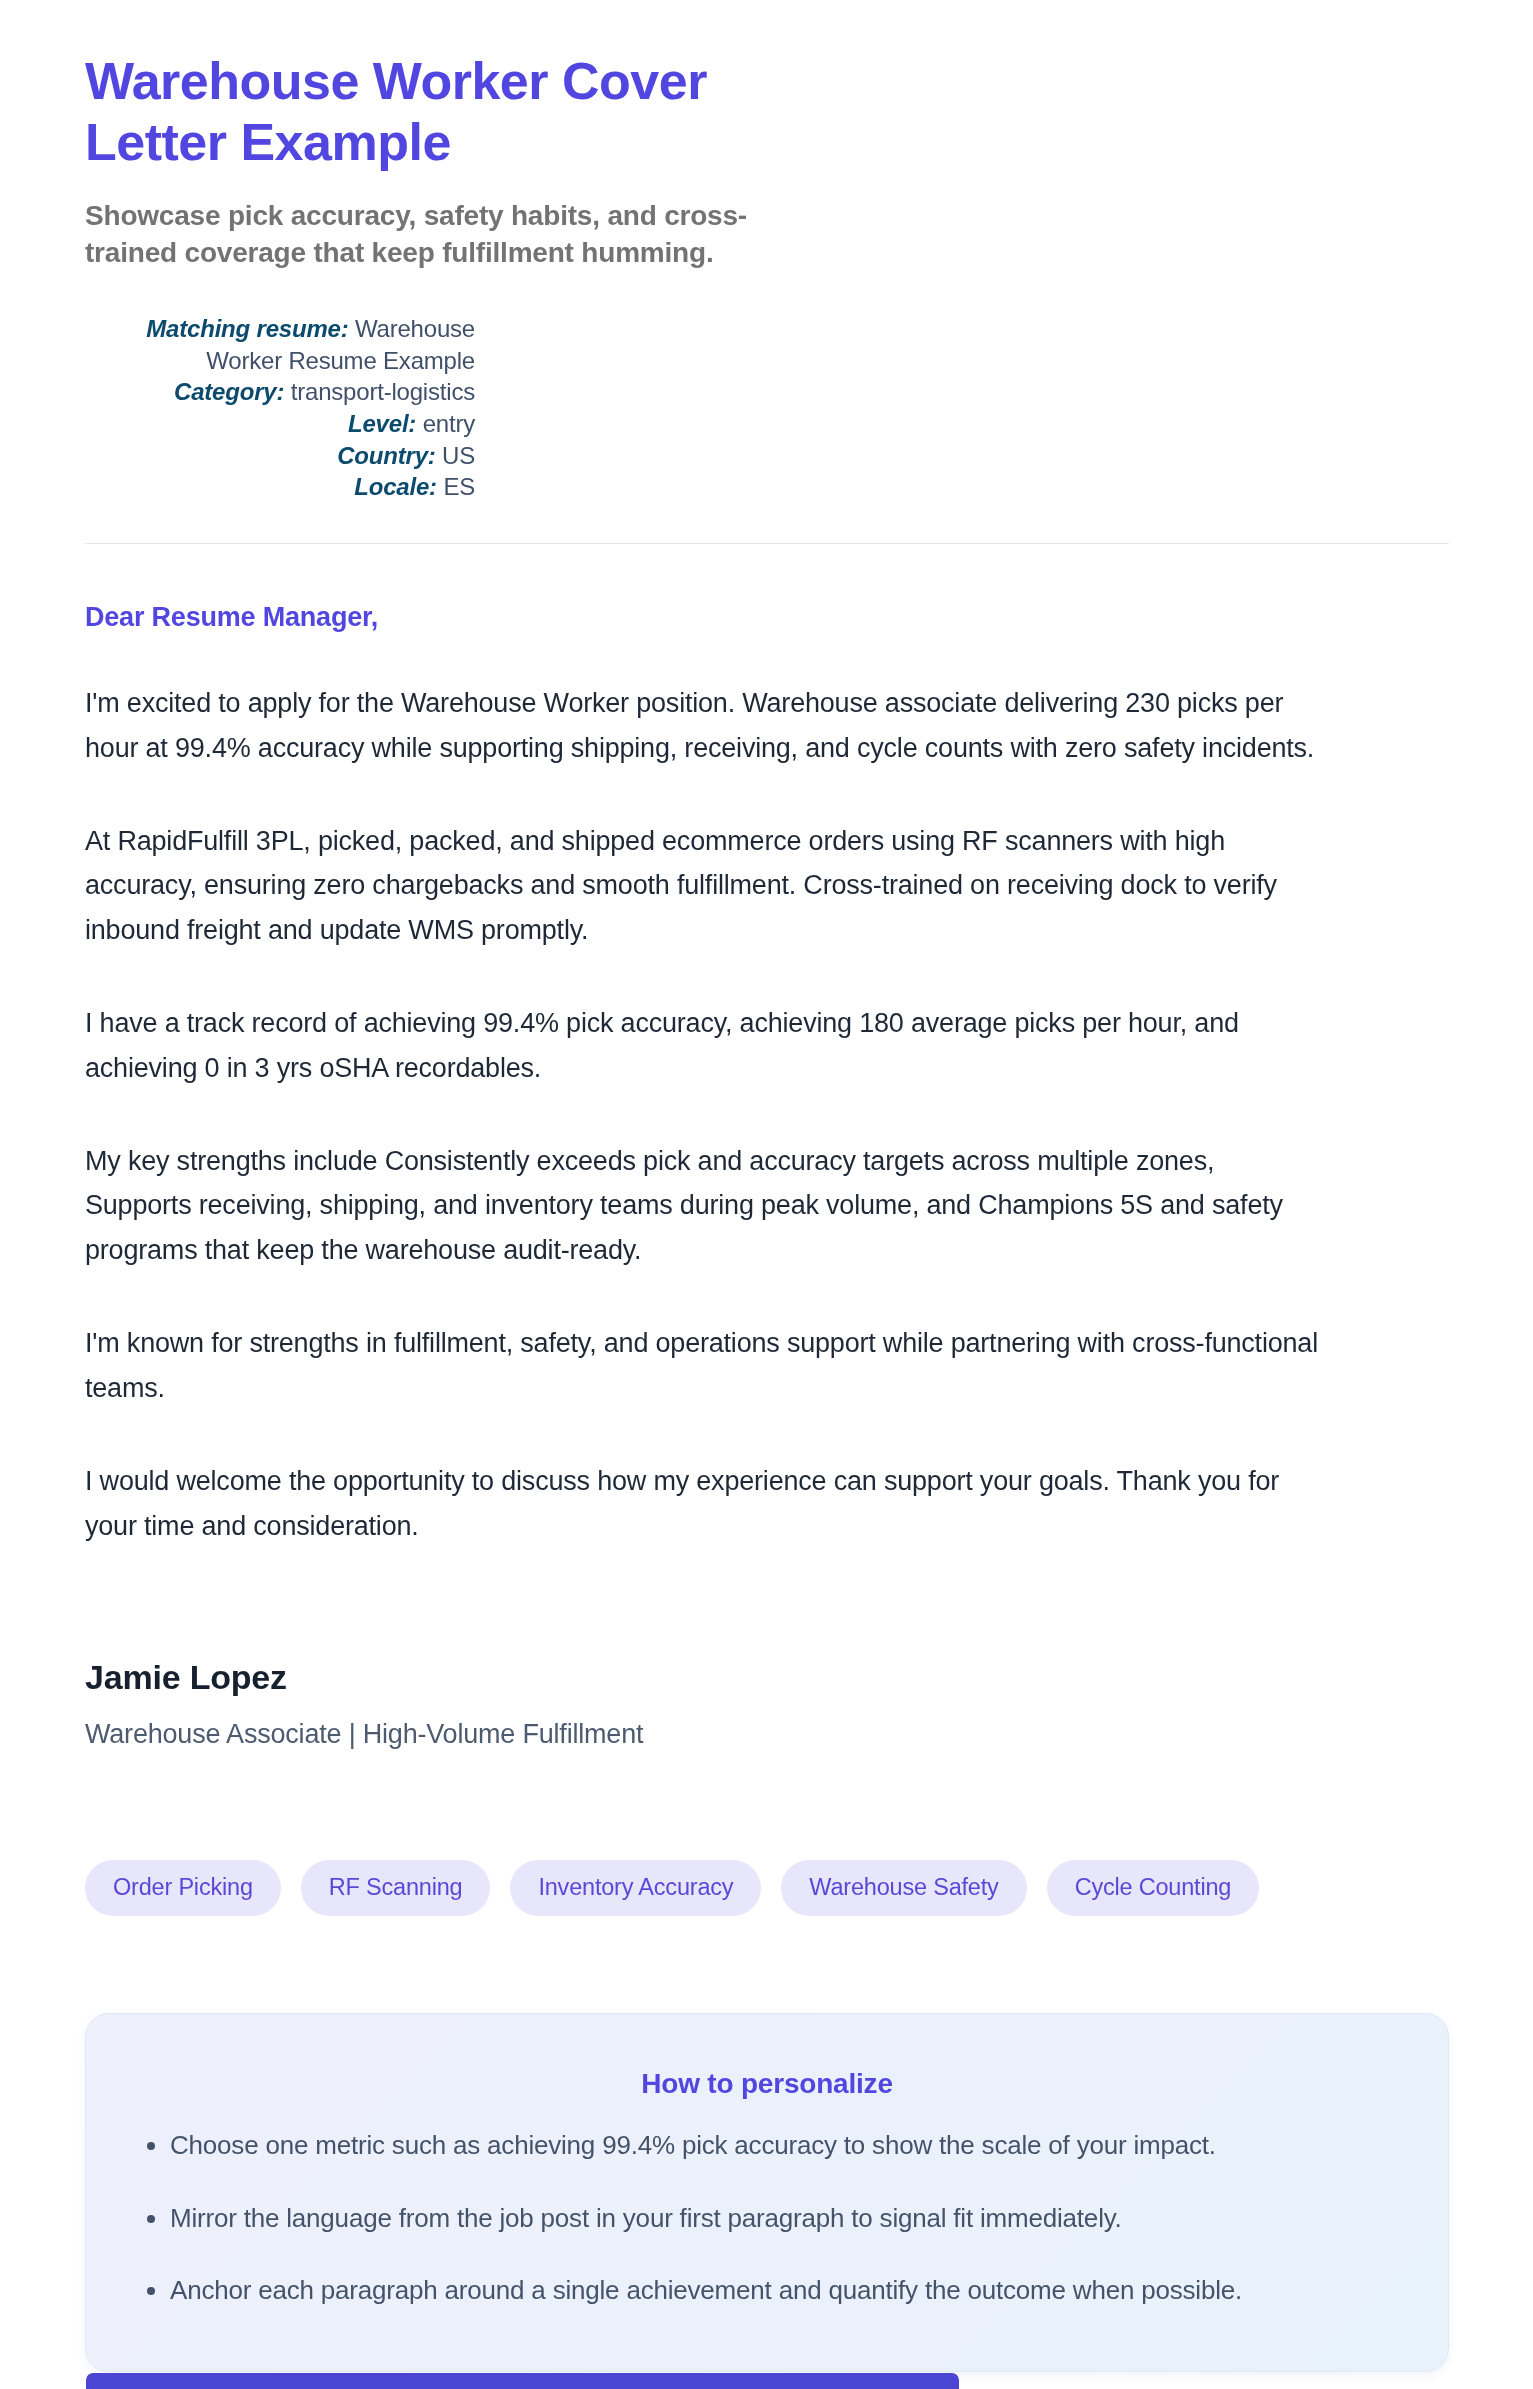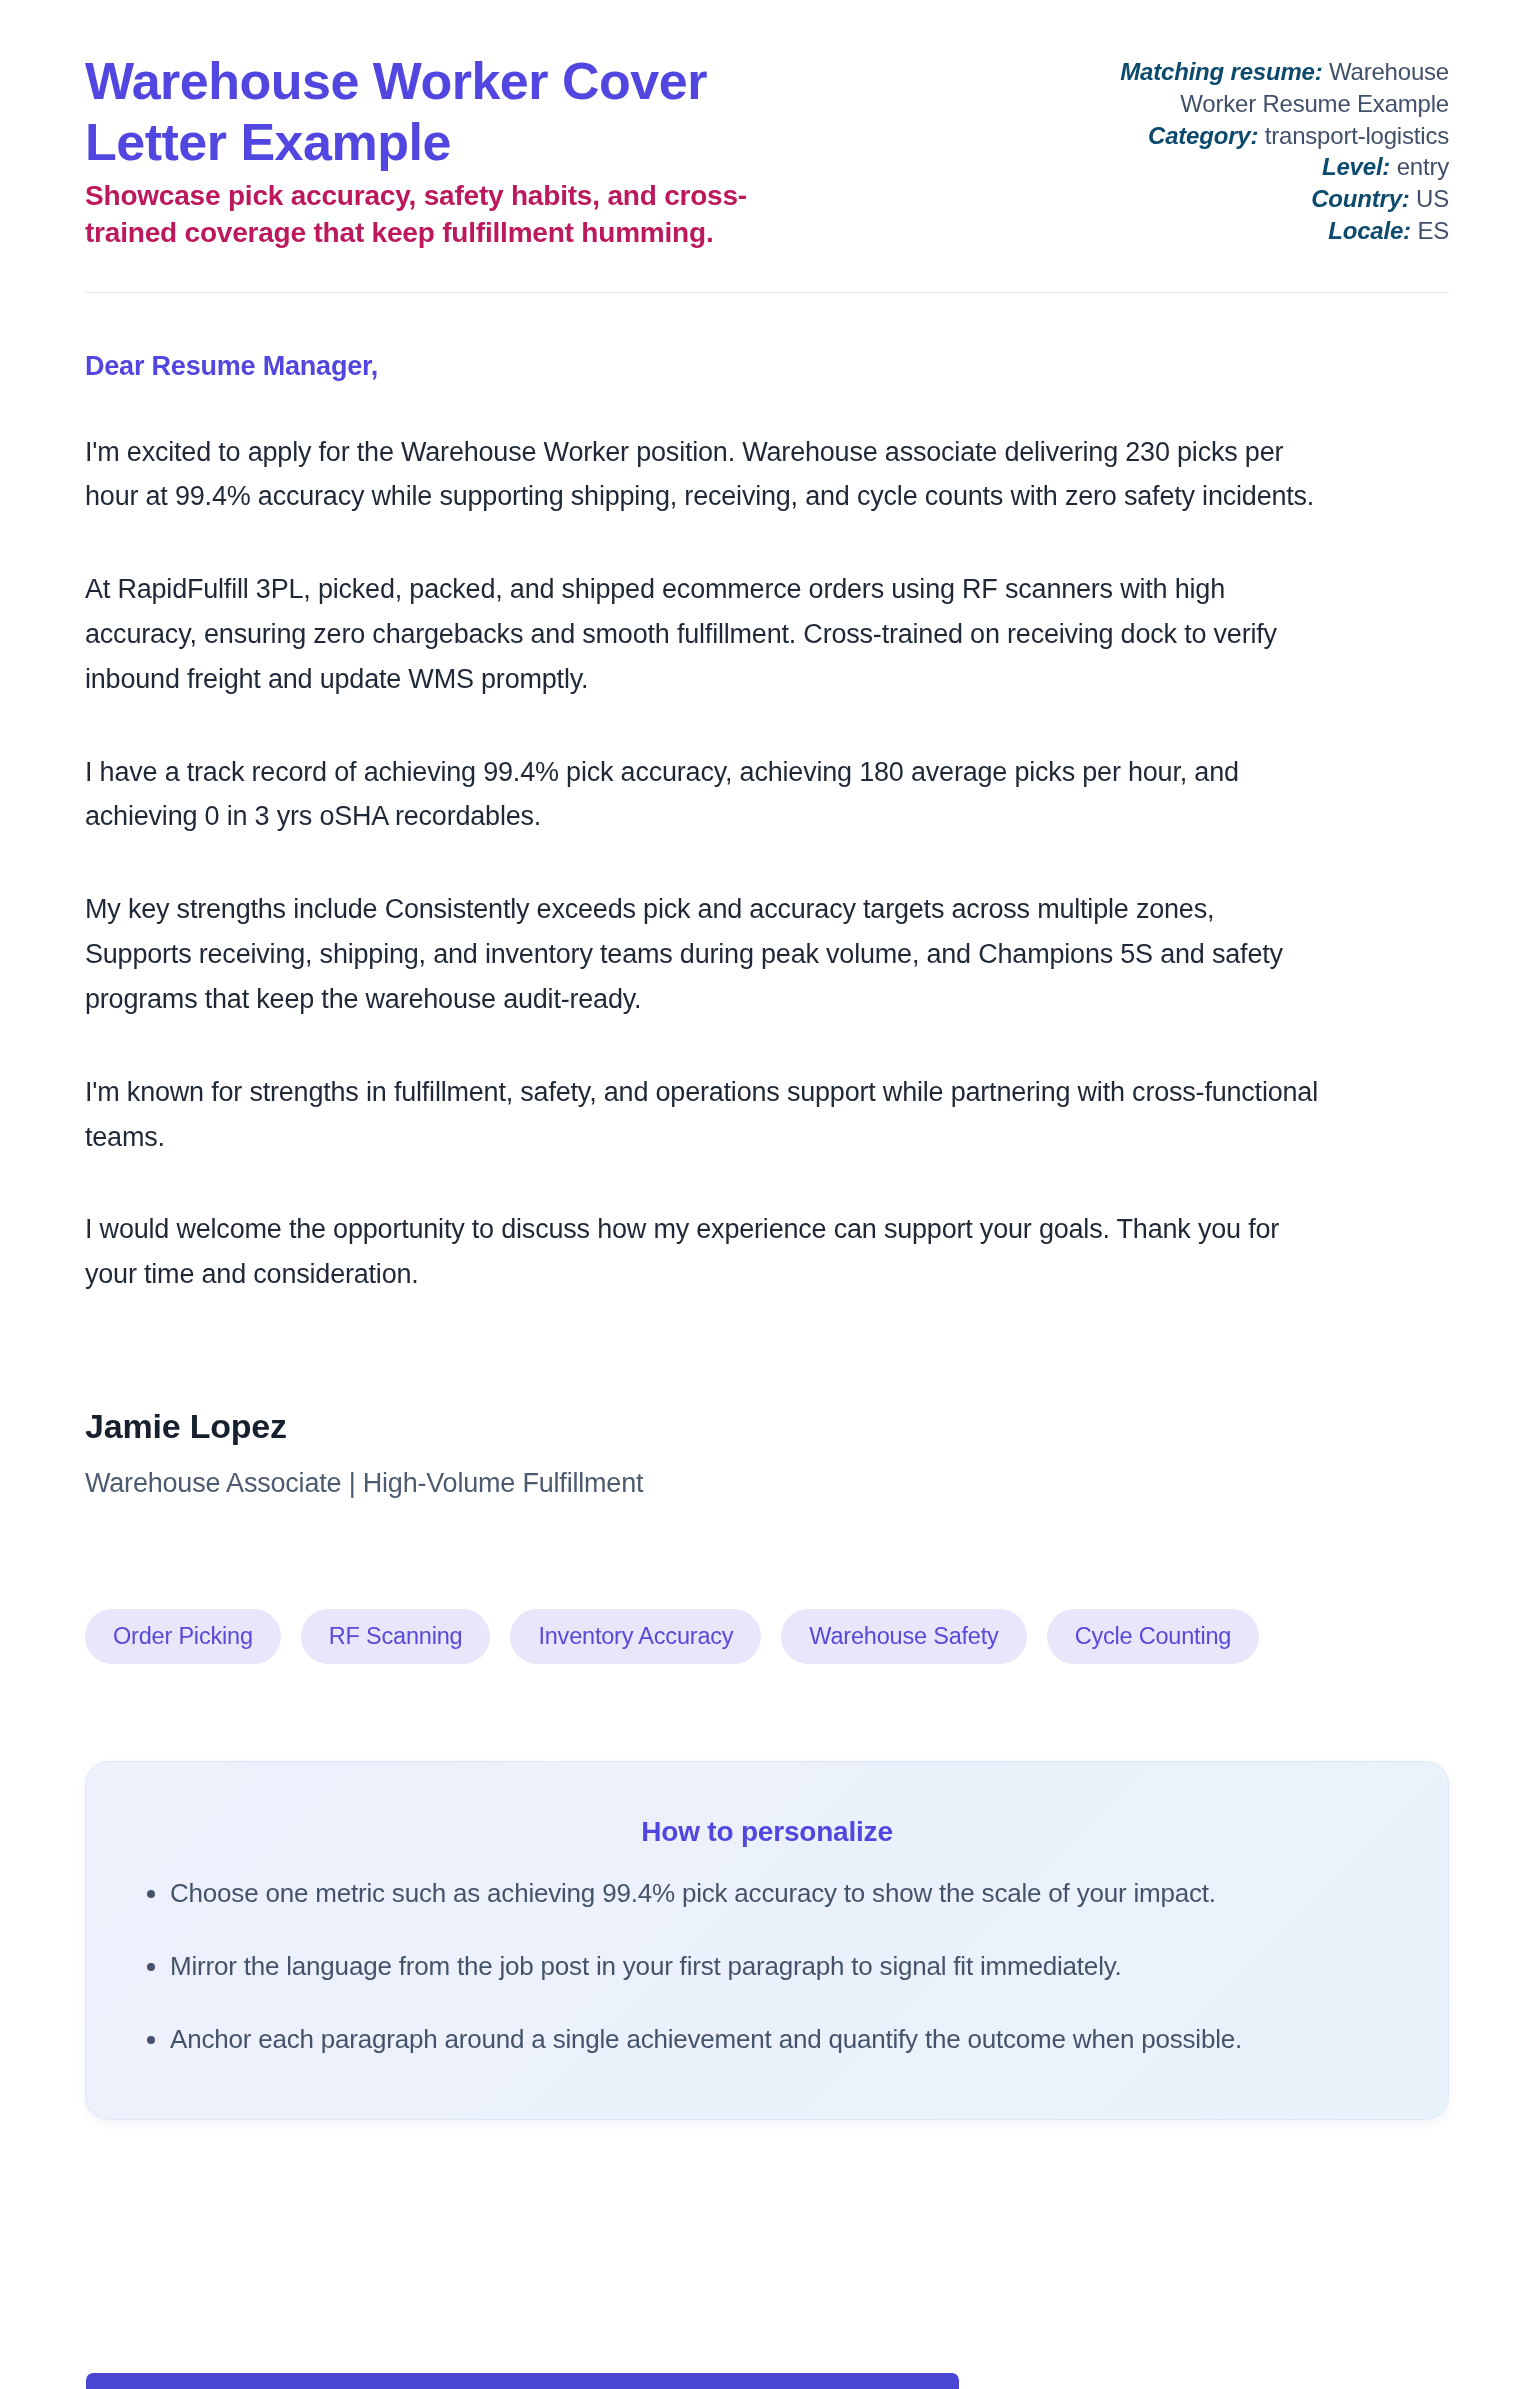--- a/index.html
+++ b/index.html
@@ -11,35 +11,35 @@
     font-family: "Liberation Sans", sans-serif;
     letter-spacing: -0.2px;
   }
   .container {
     width: 1364px;
     margin: 0 auto;
     padding-top: 51px;
     position: relative;
   }
   
-  .header { display: flex; justify-content: space-between; gap: 36px; }
+  .header { display: flex; justify-content: space-between; gap: 36px; flex-direction: column; }
   .header-left { max-width: 767px; }
   .page-title {
     font-size: 52px;
     font-weight: bold;
     color: #5246e0;
     line-height: 1.17;
     letter-spacing: -0.5px;
     max-width: 758px;
   }
   .page-subtitle {
-    margin-top: 5px;
+    margin-top: 25px;
     font-size: 28px;
     font-weight: bold;
-    color: #be185d;
+    color: #737373;
     line-height: 1.32;
     max-width: 713px;
   }
   .meta {
     width: 390px;
     flex: none;
     text-align: right;
     font-size: 24px;
     color: #41506a;
     line-height: 1.32;

